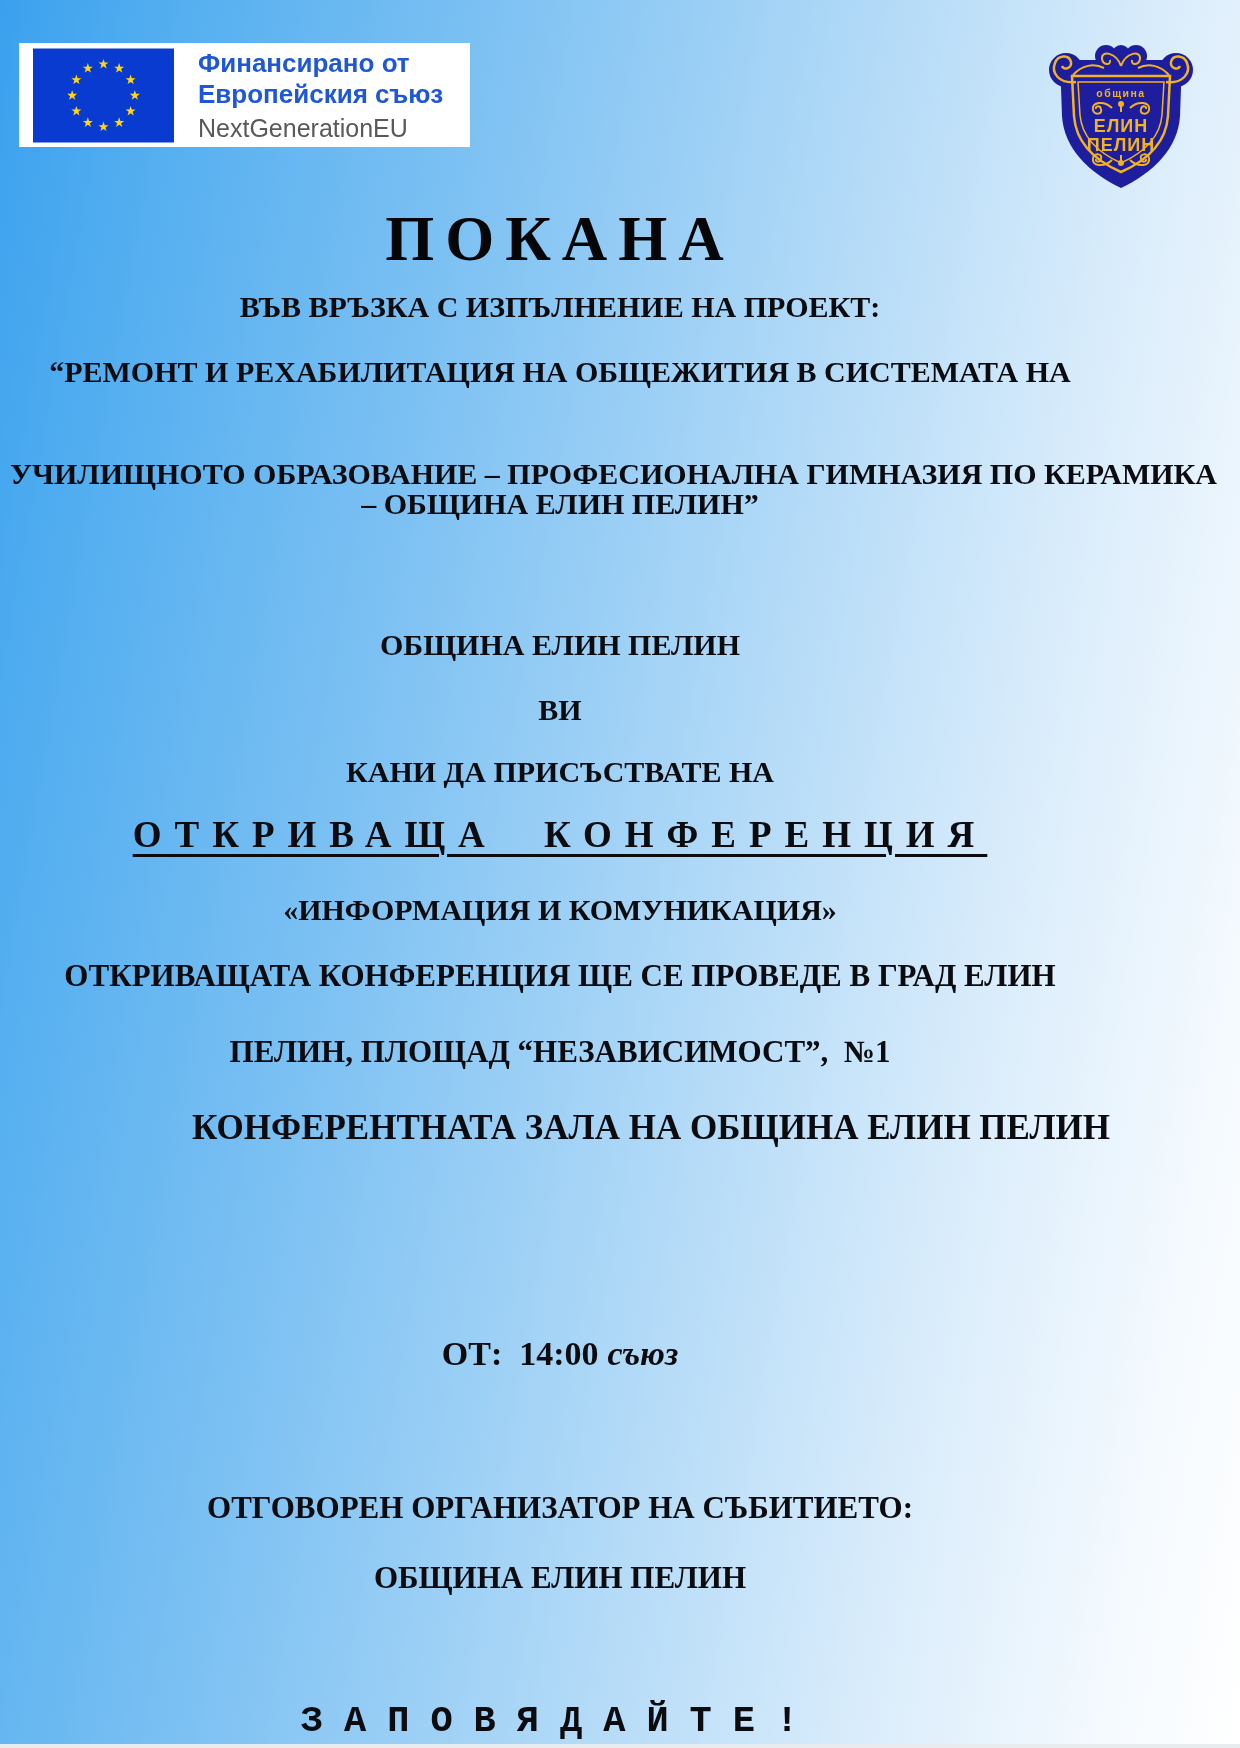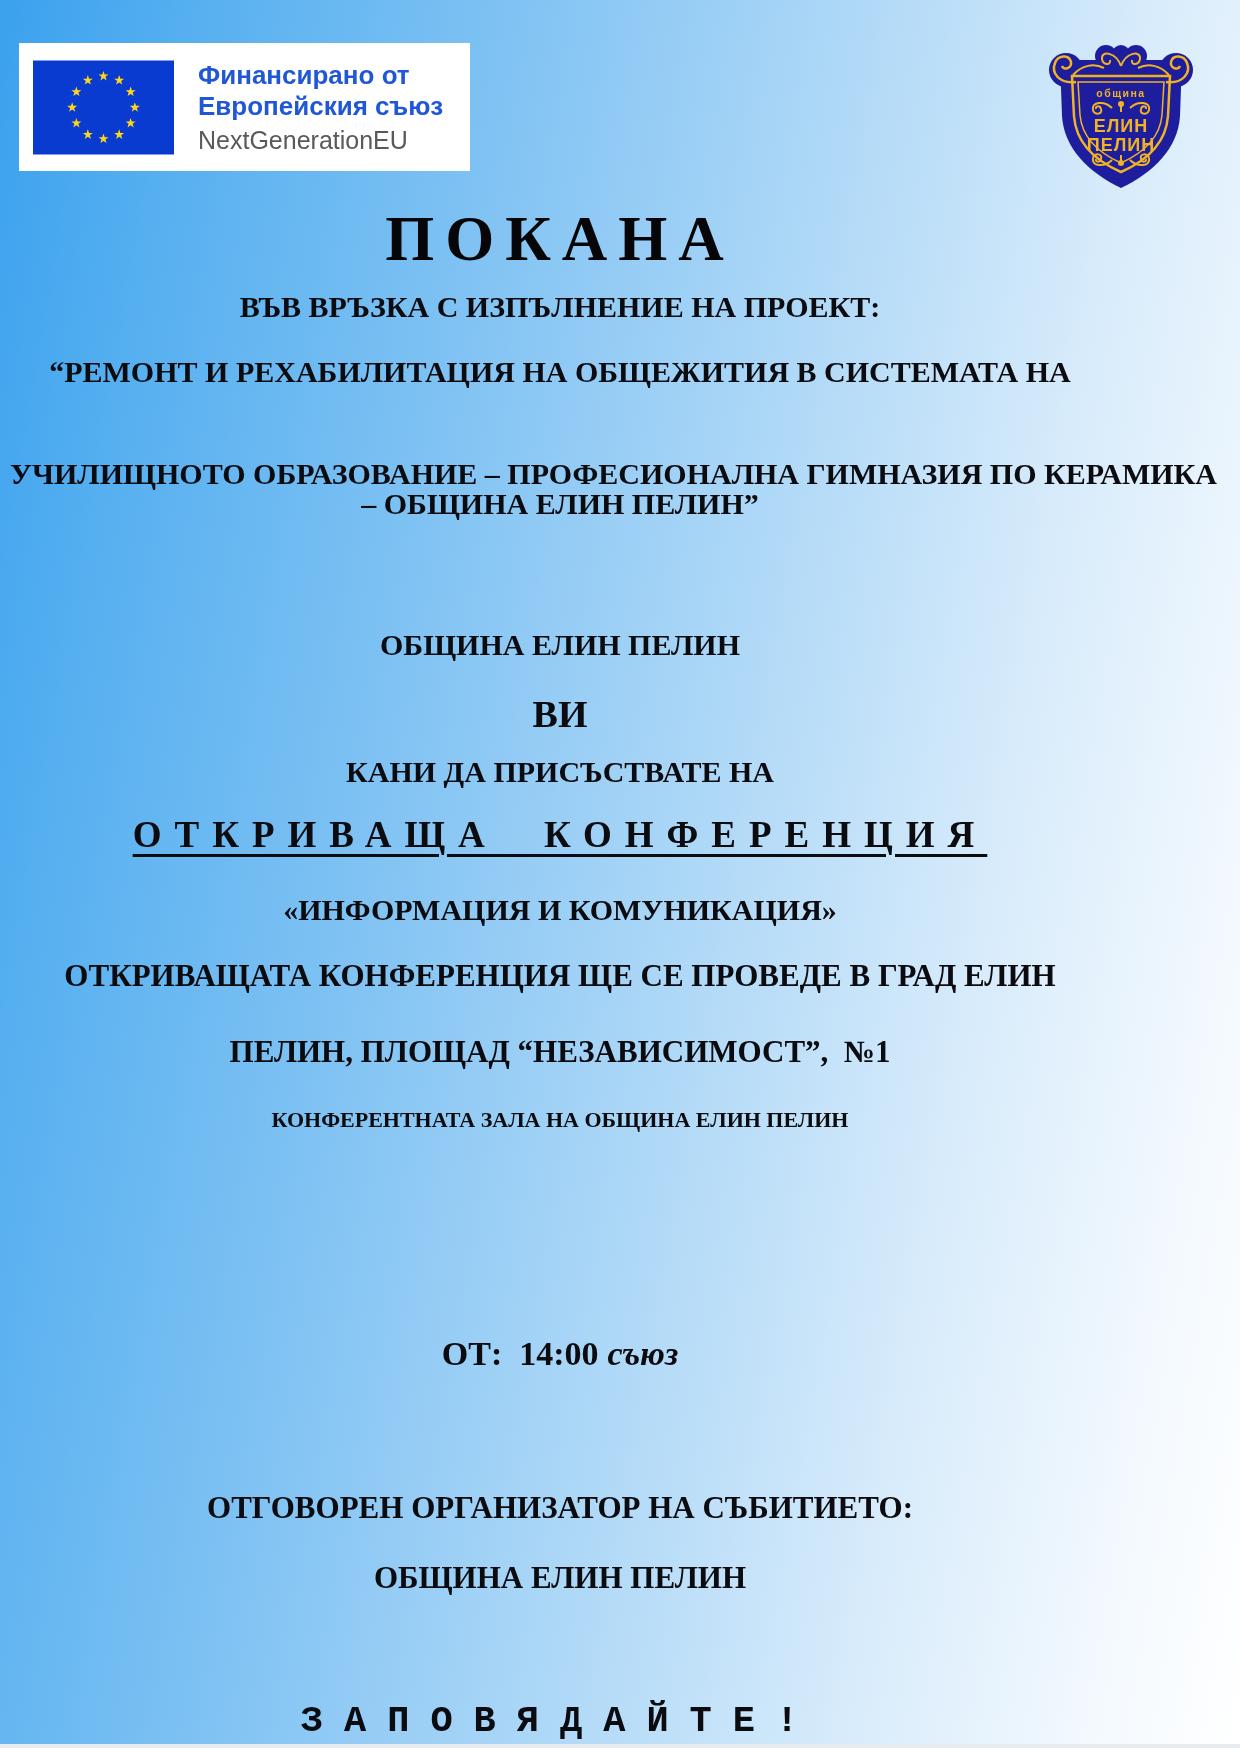--- a/index.html
+++ b/index.html
@@ -10,21 +10,21 @@
     --ink:#0b0b10;
   }
   html,body{margin:0;padding:0;}
   .page{
     position:relative; width:1240px; height:1748px; overflow:hidden;
     background:linear-gradient(100deg,#3ba1ee 0%,#55aff0 12%,#7fc2f3 33%,#aed8f7 55%,#d9ecfb 75%,#f3f9fe 90%,#ffffff 100%);
     font-family:"Liberation Serif", serif;
   }
   
   .eu-banner{
-    position:absolute; left:19px; top:43px; width:451px; height:128px;
+    position:absolute; left:19px; top:43px; width:451px; height:104px;
     background:#ffffff; display:flex; align-items:center;
   }
   .eu-flag{ margin-left:14px; width:141px; height:97px; display:block; }
   .eu-flag rect{ fill:var(--eu-flag-blue); }
   .eu-flag polygon{ fill:var(--star-yellow); }
   .eu-texts{ margin-left:24px; font-family:"Liberation Sans", sans-serif; }
   .eu-funded{ color:var(--eu-text-blue); font-weight:bold; font-size:26px; line-height:31px; }
   .eu-nextgen{ color:var(--eu-text-gray); font-size:25px; line-height:30px; margin-top:3px; }
   
   .emblem{ position:absolute; left:1046px; top:42px; width:150px; height:152px; }
@@ -40,28 +40,28 @@
     position:absolute; left:0; width:100%;
     text-align:center; white-space:nowrap;
     color:var(--ink); font-weight:700; line-height:1.25;
   }
   .title      { top:200px; font-size:63px; letter-spacing:11px; color:#060609; }
   .intro      { top:288px; font-size:30px; }
   .p1         { top:353px; font-size:30px; }
   .p2         { top:418px; font-size:30px;margin-top:37px; }
   .p3         { top:485px; font-size:30px; }
   .host       { top:626px; font-size:30px; }
-  .vi         { top:691px; font-size:38px; }
+  .vi         { top:691px; font-size:30px; }
   .invite     { top:753px; font-size:30px; }
   .event-title{ top:812px; font-size:37px; letter-spacing:13px; word-spacing:24px;
                 text-decoration:underline; text-decoration-thickness:3px; text-underline-offset:7px; }
   .subtitle   { top:891px; font-size:30px; }
   .venue1     { top:957px; font-size:31px; }
   .venue2     { top:1033px; font-size:31px; white-space:pre; }
-  .venue3     { top:1106px; font-size:22px; }
+  .venue3     { top:1106px; font-size:35px;text-align:right; }
   .date       { top:1250px; font-size:34px; }
   .time       { top:1333px; font-size:34px; white-space:pre; }
   .org-label  { top:1489px; font-size:31px; }
   .org        { top:1559px; font-size:31px; }
   .closing    { top:1698px; font-size:37px; letter-spacing:21px;font-family:Liberation Mono, monospace; }
   .suffix-italic{ font-style:italic; margin-left:9px; }
   .bottom-edge{ position:absolute; left:0; right:0; bottom:0; height:4px; background:#e9ecef; }
 </style>
 </head>
 <body>

